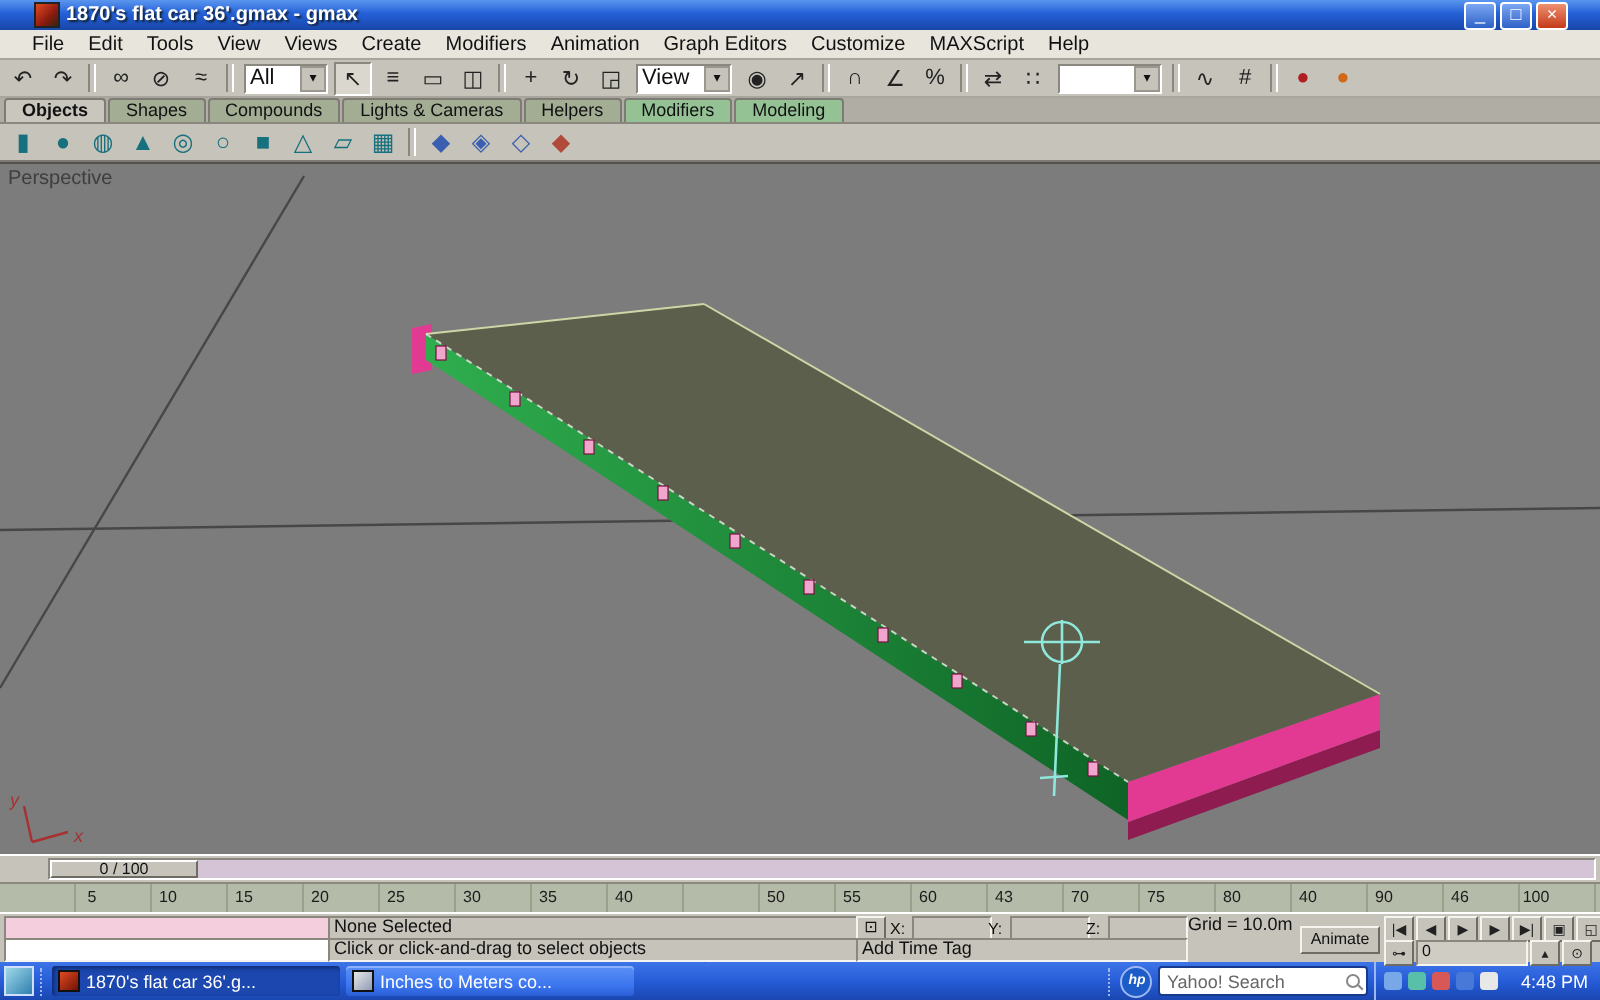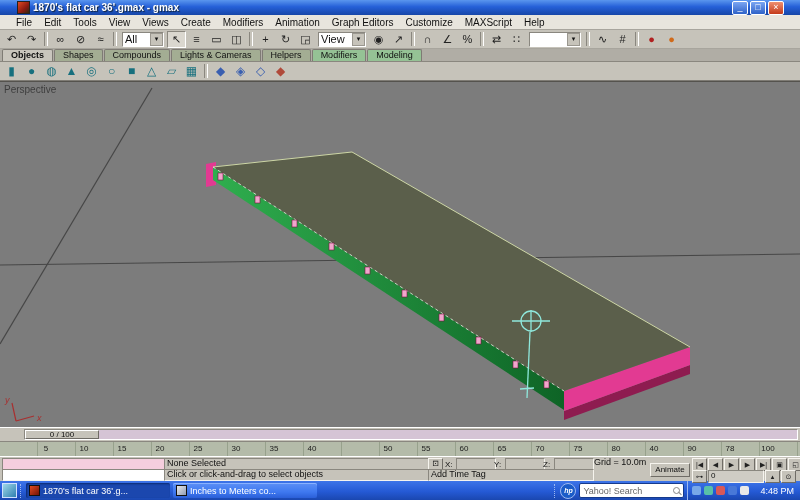--- a/index.html
+++ b/index.html
@@ -259,27 +259,27 @@
       <span class="tick" style="left: 122px;">15</span>
       <span class="tick" style="left: 160px;">20</span>
       <span class="tick" style="left: 198px;">25</span>
       <span class="tick" style="left: 236px;">30</span>
       <span class="tick" style="left: 274px;">35</span>
       <span class="tick" style="left: 312px;">40</span>
       <span class="tick" style="left: 350px; margin-top: 30px;">45</span>
       <span class="tick" style="left: 388px;">50</span>
       <span class="tick" style="left: 426px;">55</span>
       <span class="tick" style="left: 464px;">60</span>
-      <span class="tick" style="left: 502px;">65</span>
+      <span class="tick" style="left: 502px;">43</span>
       <span class="tick" style="left: 540px;">70</span>
       <span class="tick" style="left: 578px;">75</span>
       <span class="tick" style="left: 616px;">80</span>
       <span class="tick" style="left: 654px;">40</span>
       <span class="tick" style="left: 692px;">90</span>
-      <span class="tick" style="left: 730px;">78</span>
+      <span class="tick" style="left: 730px;">46</span>
       <span class="tick" style="left: 768px;">100</span>
     </div>
 
   <div class="statusbar">
     <div class="sunken" style="left:2px;top:1px;width:160px;background:var(--listener_pink);"></div>
     <div class="sunken" style="left:2px;top:12px;width:160px;background:#ffffff;"></div>
 
     <div class="sunken" style="left:164px;top:1px;width:262px;">None Selected</div>
     <div class="sunken" style="left:164px;top:12px;width:262px;">Click or click-and-drag to select objects</div>
 

